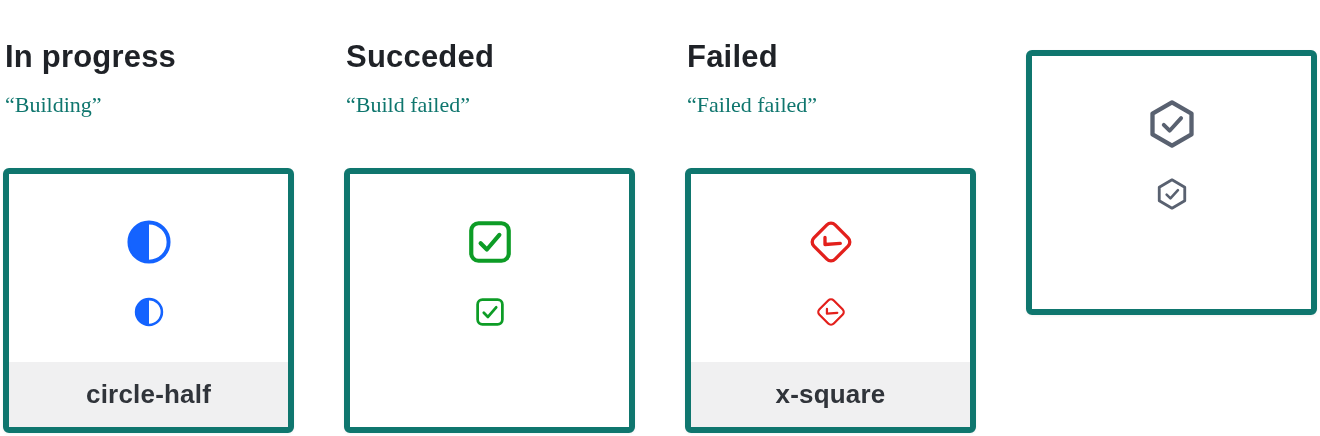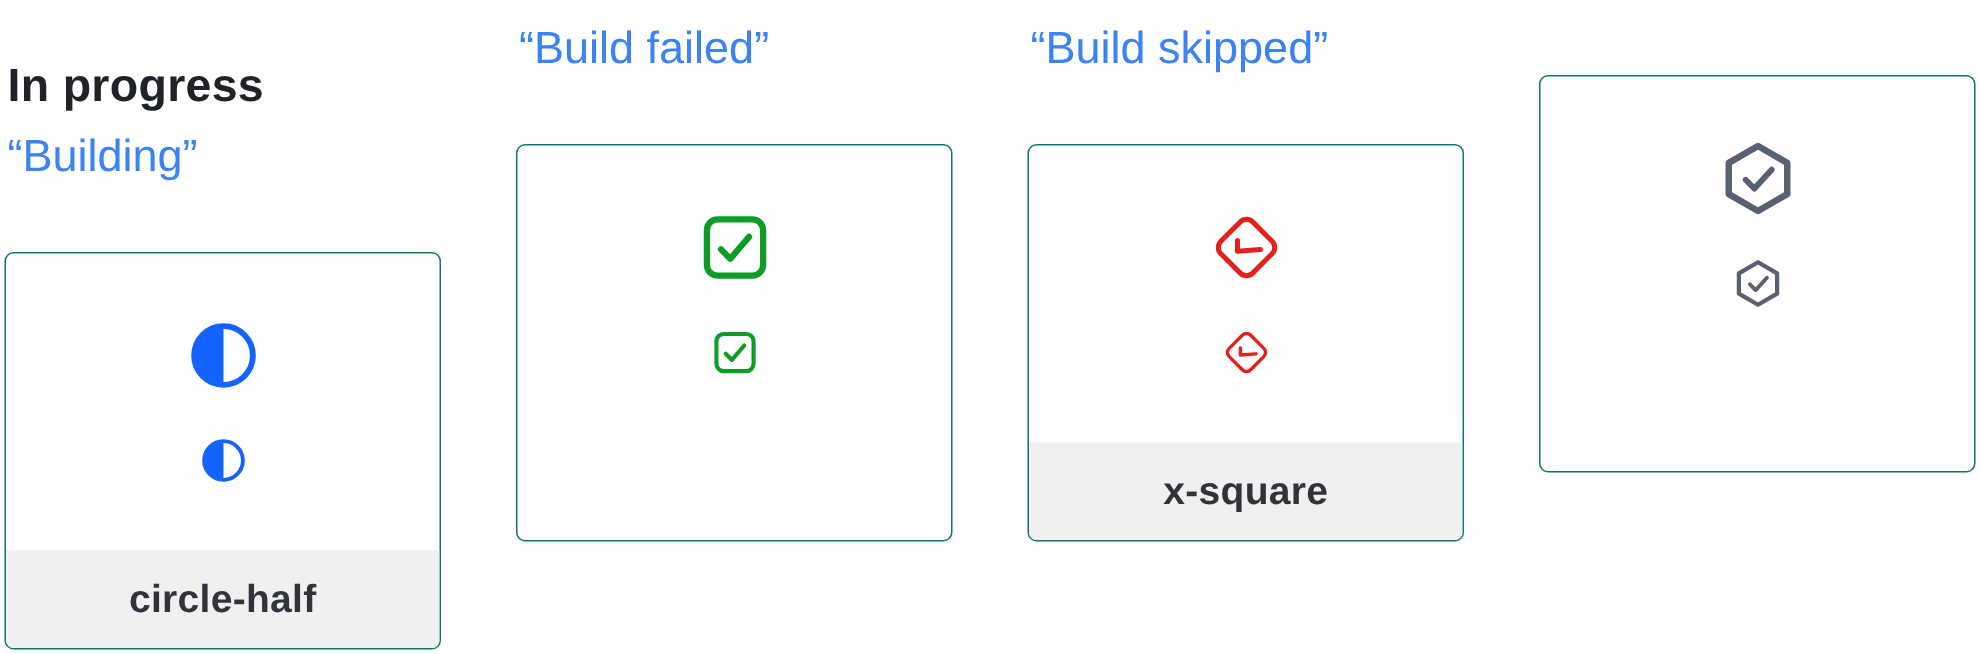--- a/index.html
+++ b/index.html
@@ -24,30 +24,31 @@
   .title {
     margin: 41px 0 0 2px;
     font-size: 31px;
     line-height: 31px;
     font-weight: 700;
     color: #1f2227;
     letter-spacing: 0.2px;
   }
   .subtitle {
     margin: 20px 0 0 2px;
-    font-size: 30px;
+    font-size: 22px;
     line-height: 26px;
     font-weight: 400;
-    color: #3b82f6;
+    color: #0f766e;
+    font-family: Liberation Serif, serif;
   }
   .card {
     margin-top: 50px;
     height: 265px;
     background: #ffffff;
-    border: 1px solid #0f766e;
+    border: 6px solid #0f766e;
     border-radius: 6px;
     box-shadow: 0 1px 3px rgba(0,0,0,0.06);
     display: flex;
     flex-direction: column;
     overflow: hidden;
   }
   .card-body {
     position: relative;
     flex: 1;
   }
@@ -94,41 +95,43 @@
             <circle cx="12" cy="12" r="10" fill="none" stroke="currentColor" stroke-width="2"></circle>
             <path d="M12 2 A10 10 0 0 0 12 22 Z" fill="currentColor" stroke="none"></path>
           </svg>
         </span>
       </div>
       <div class="card-footer">circle-half</div>
     </div>
   </div>
 
   <div class="col">
+    <div class="title">Succeded</div>
     <div class="subtitle">“Build failed”</div>
     <div class="card">
       <div class="card-body">
         <span class="icon-wrap icon-large" style="--icon-color: #0d9c26;">
           <svg width="50" height="50" viewBox="0 0 24 24">
             <rect x="3" y="3" width="18" height="18" rx="3.5" fill="none" stroke="currentColor" stroke-width="2"></rect>
             <path d="M7.5 12.6 L10.5 15.6 L16.5 8.6" fill="none" stroke="currentColor" stroke-width="2" stroke-linecap="round" stroke-linejoin="round"></path>
           </svg>
         </span>
         <span class="icon-wrap icon-small" style="--icon-color: #0d9c26;">
           <svg width="33" height="33" viewBox="0 0 24 24">
             <rect x="3" y="3" width="18" height="18" rx="3.5" fill="none" stroke="currentColor" stroke-width="2"></rect>
             <path d="M7.5 12.6 L10.5 15.6 L16.5 8.6" fill="none" stroke="currentColor" stroke-width="2" stroke-linecap="round" stroke-linejoin="round"></path>
           </svg>
         </span>
       </div>
     </div>
   </div>
 
   <div class="col">
-    <div class="subtitle">“Build skipped”</div>
+    <div class="title">Failed</div>
+    <div class="subtitle">“Failed failed”</div>
     <div class="card">
       <div class="card-body">
         <span class="icon-wrap icon-large rot45" style="--icon-color: #e3201c;">
           <svg width="40" height="40" viewBox="0 0 24 24">
             <rect x="3" y="3" width="18" height="18" rx="3.5" fill="none" stroke="currentColor" stroke-width="2"></rect>
             <path d="M7.5 12.6 L10.5 15.6 L16.5 8.6" fill="none" stroke="currentColor" stroke-width="2" stroke-linecap="round" stroke-linejoin="round"></path>
           </svg>
         </span>
         <span class="icon-wrap icon-small rot45" style="--icon-color: #e3201c;">
           <svg width="27" height="27" viewBox="0 0 24 24">

